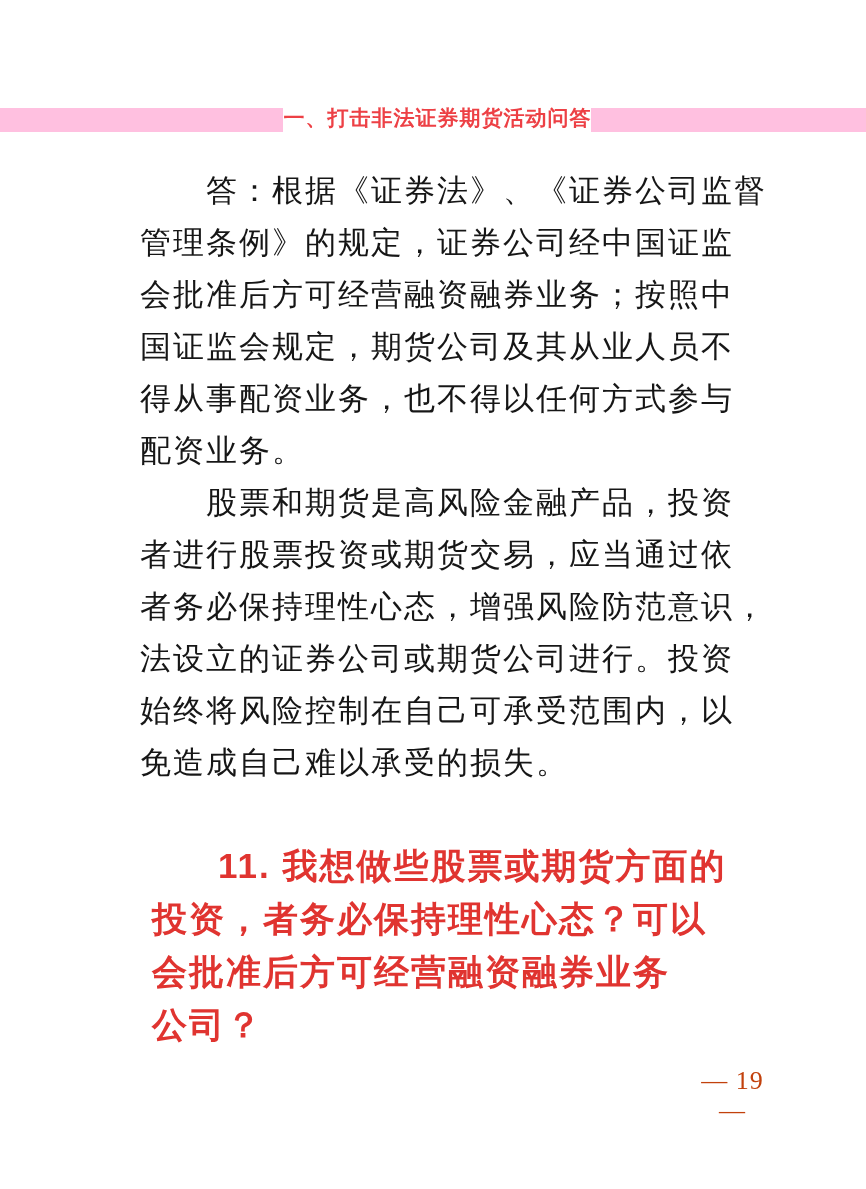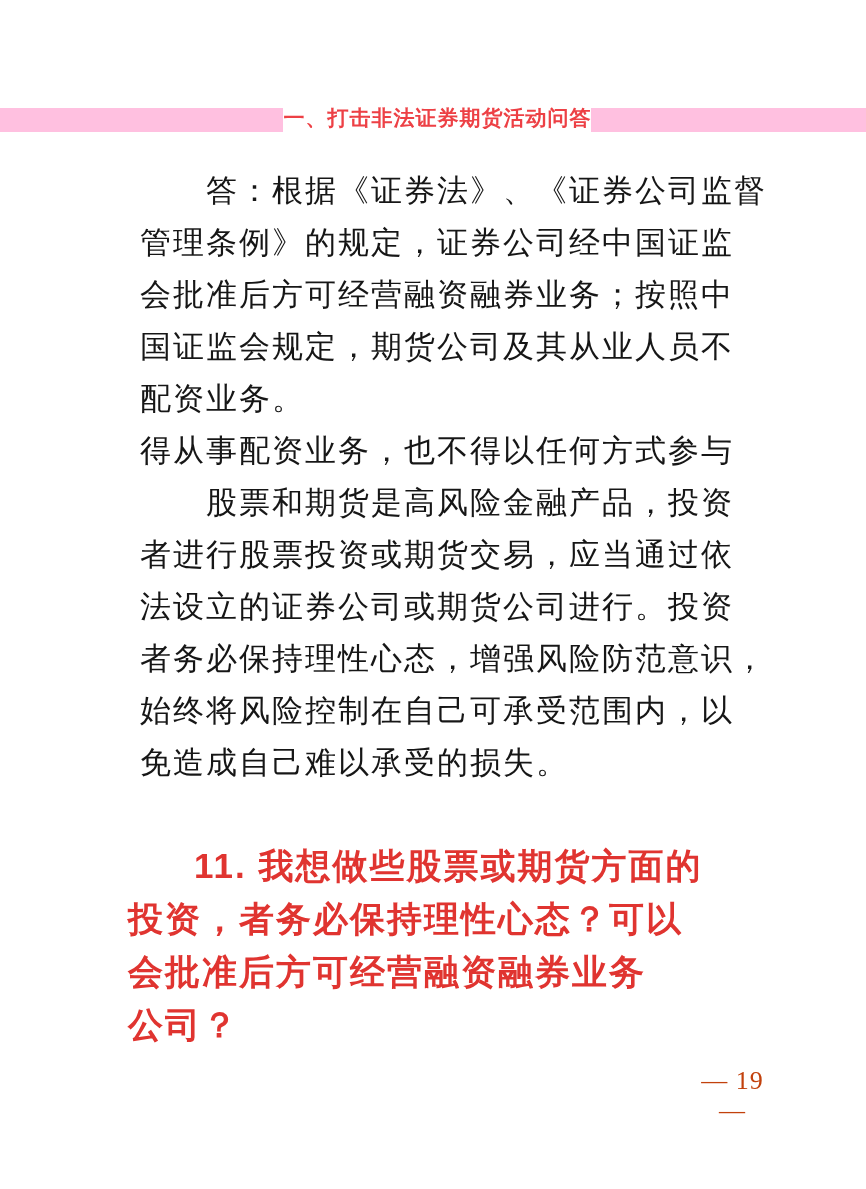--- a/index.html
+++ b/index.html
@@ -54,21 +54,21 @@
     color: var(--body-ink, #161616);
   }
   .body-text .line {
     height: 52px;
     white-space: nowrap;
   }
   .line.indent { text-indent: 66px; }
   
   .question {
     position: absolute;
-    left: 128px;
+    left: 152px;
     top: 839px;
     width: 605px;
     font-family: "Liberation Sans", sans-serif;
     font-weight: bold;
     font-size: 35px;
     line-height: 53px;
     letter-spacing: 2px;
     color: var(--question-red, #e03430);
   }
   .question .line {
@@ -98,28 +98,28 @@
     <div class="header-title">一、打击非法证券期货活动问答</div>
     <div class="band band-right"></div>
   </div>
 
   <div class="body-text">
     <div class="para">
         <div class="line indent">答：根据《证券法》、《证券公司监督</div>
         <div class="line">管理条例》的规定，证券公司经中国证监</div>
         <div class="line">会批准后方可经营融资融券业务；按照中</div>
         <div class="line">国证监会规定，期货公司及其从业人员不</div>
+        <div class="line">得从事配资业务，也不得以任何方式参与</div>
         <div class="line">配资业务。</div>
-        <div class="line">得从事配资业务，也不得以任何方式参与</div>
       </div>
     <div class="para">
         <div class="line indent">股票和期货是高风险金融产品，投资</div>
         <div class="line">者进行股票投资或期货交易，应当通过依</div>
+        <div class="line">者务必保持理性心态，增强风险防范意识，</div>
         <div class="line">法设立的证券公司或期货公司进行。投资</div>
-        <div class="line">者务必保持理性心态，增强风险防范意识，</div>
         <div class="line">始终将风险控制在自己可承受范围内，以</div>
         <div class="line">免造成自己难以承受的损失。</div>
       </div>
   </div>
 
   <div class="question">
       <div class="line indent">11. 我想做些股票或期货方面的</div>
       <div class="line">投资，者务必保持理性心态？可以</div>
       <div class="line">会批准后方可经营融资融券业务</div>
       <div class="line">公司？</div>

